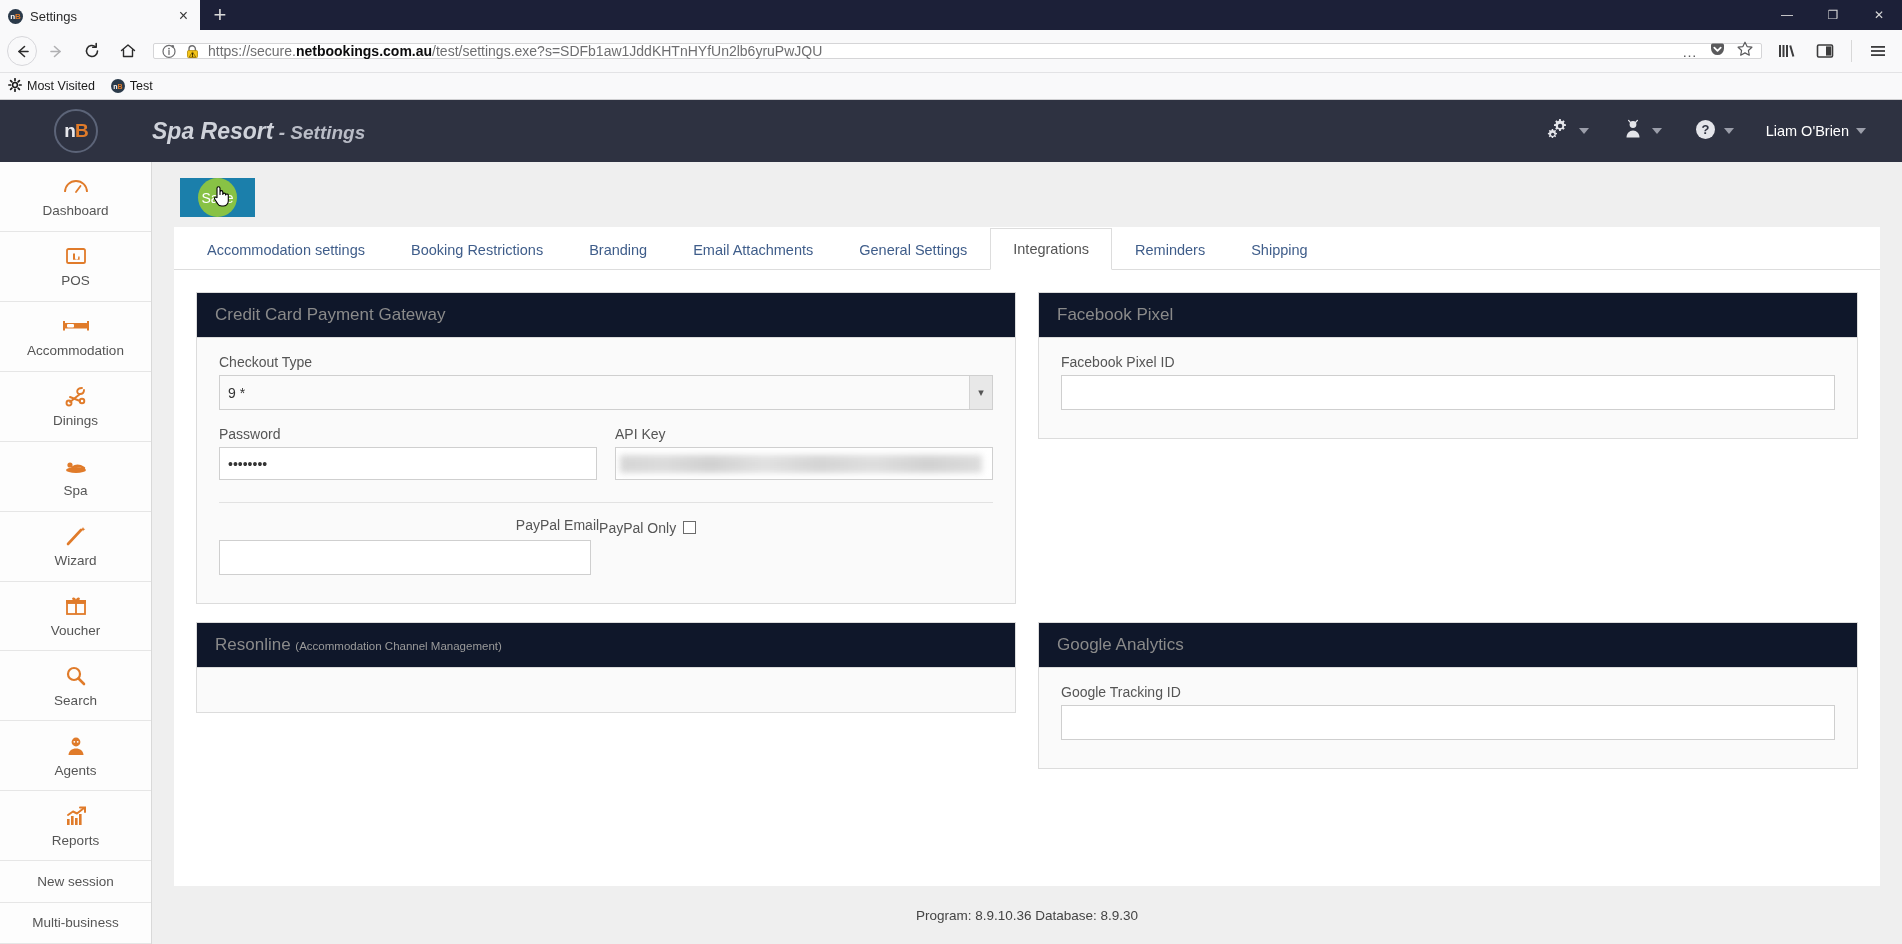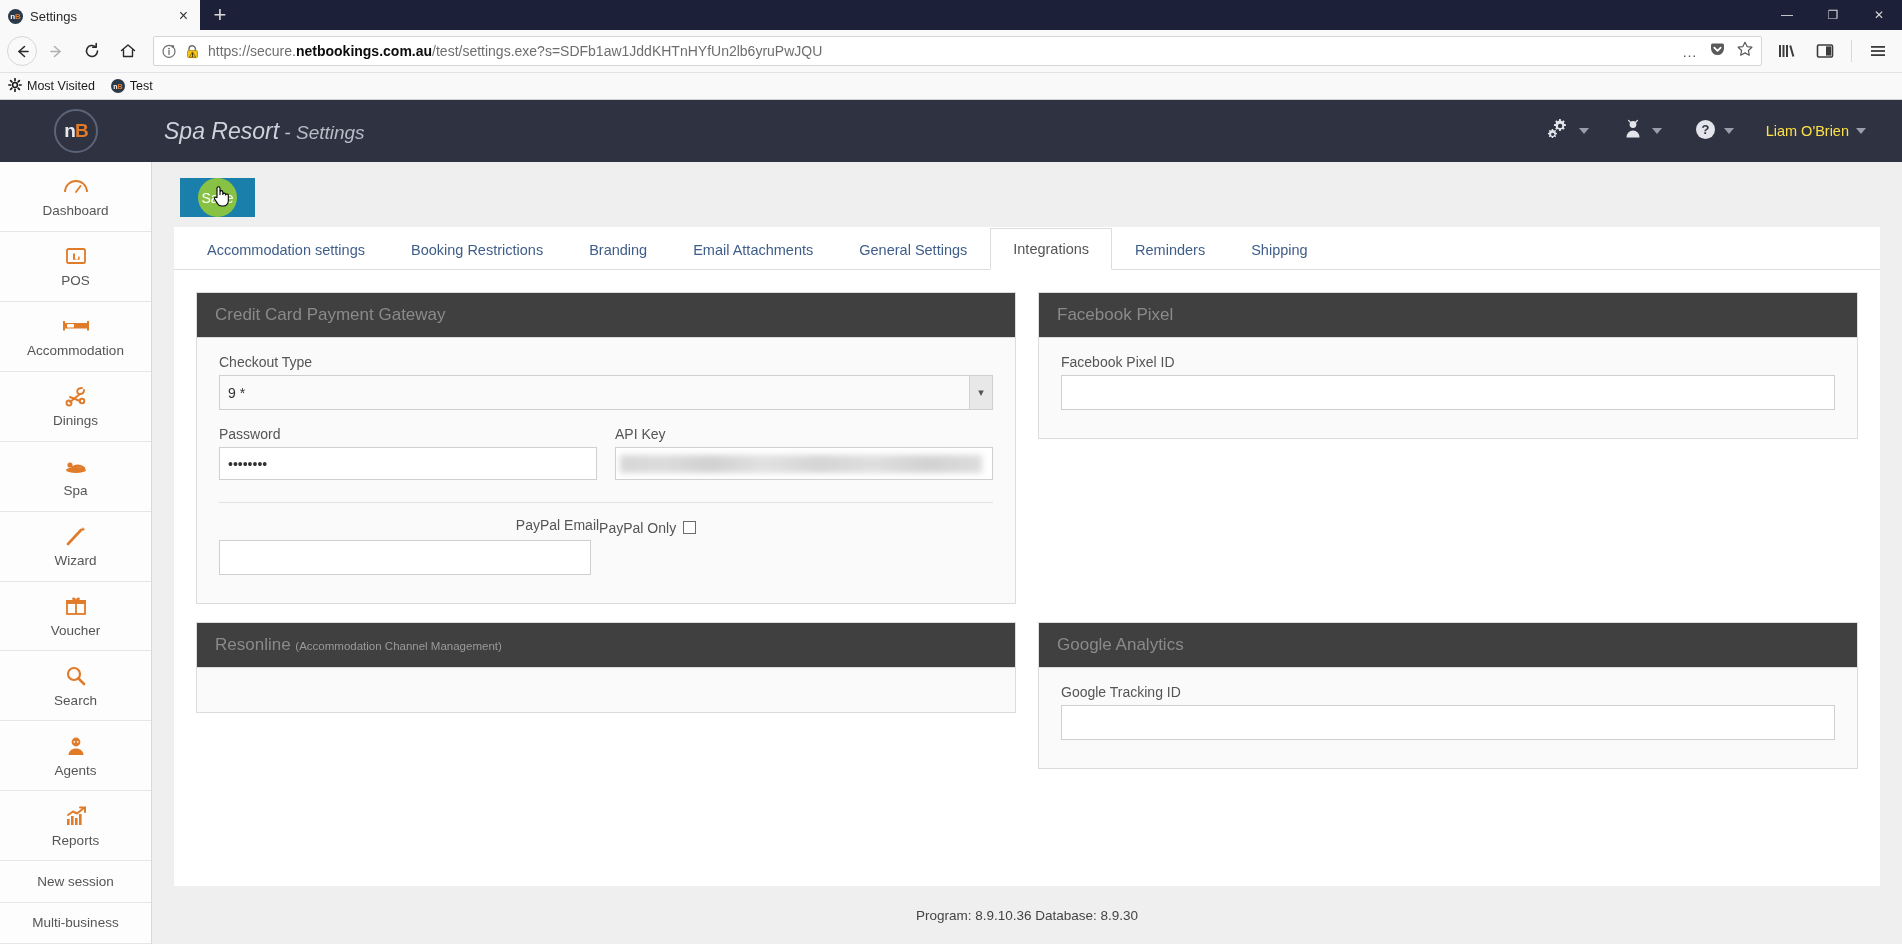--- a/index.html
+++ b/index.html
@@ -43,21 +43,21 @@
     height: 43px; background: #f9f9fa; display: flex; align-items: center;
     padding: 0 7px; gap: 2px; flex: 0 0 43px; border-bottom: 1px solid #e3e3e5;
   }
   .navbtn {
     width: 34px; height: 32px; display: flex; align-items: center; justify-content: center;
     color: #4c4c4c; cursor: pointer; border-radius: 3px;
   }
   .navbtn.back { border: 1px solid #d7d7db; border-radius: 50%; width: 30px; height: 30px; }
   .navbtn.fwd { color: #b1b1b3; }
   .urlbar {
-    flex: 1; height: 30px; background: #fff; border: 1px solid #d5d5d7; border-radius: 2px;
+    flex: 1; height: 16px; background: #fff; border: 1px solid #d5d5d7; border-radius: 2px;
     display: flex; align-items: center; padding: 0 7px; gap: 7px; margin: 0 6px;
   }
   .url-text { font-size: 14px; color: #6e6e70; white-space: nowrap; overflow: hidden; }
   .url-text b { color: #0c0c0d; font-weight: 700; }
   .url-icon { display: flex; align-items: center; flex: 0 0 auto; }
   .url-right { margin-left: auto; display: flex; align-items: center; gap: 10px; padding-left: 10px; }
   .dots { letter-spacing: 2px; color: #5a5a5c; font-size: 15px; cursor: pointer; }
   .toolbar-right { display: flex; align-items: center; gap: 4px; }
   .tb-icon { width: 34px; height: 32px; display: flex; align-items: center; justify-content: center; color: #3c3c3d; cursor: pointer; }
   .tb-sep { width: 1px; height: 22px; background: #d8d8d8; margin: 0 5px; }
@@ -79,28 +79,28 @@
     height: 62px; background: #2e3241; display: flex; align-items: center; flex: 0 0 62px;
   }
   .logo-wrap { width: 152px; display: flex; align-items: center; justify-content: center; }
   .logo {
     width: 44px; height: 44px; border-radius: 50%; background: #2e3241;
     border: 2px solid #5c6478; display: flex; align-items: center; justify-content: center;
     font-size: 19px; font-weight: bold; color: #e8e8ec; letter-spacing: -1px;
   }
   .logo i { font-style: normal; color: #e07b2a; }
   .apptitle {
-    font-size: 23px; color: #cfd2da; font-style: italic; margin-left: 12px; font-weight: 400;
+    font-size: 23px; color: #cfd2da; font-style: italic; font-weight: 700;
   }
   .apptitle .sub { font-size: 19px; color: #b9bcc6; }
   .header-right { margin-left: auto; display: flex; align-items: center; gap: 4px; padding-right: 22px; }
   .hdr-item { display: flex; align-items: center; gap: 7px; padding: 0 14px; cursor: pointer; color: #dcdde2; }
   .caret { width: 0; height: 0; border-left: 5px solid transparent; border-right: 5px solid transparent;
            border-top: 6px solid #9b9eaa; }
-  .hdr-user { font-size: 14.5px; color: #fde047; }
+  .hdr-user { font-size: 14.5px; color: #ffffff; }
 
   .body-row { flex: 1; display: flex; min-height: 0; }
 
   
   .sidebar {
     width: 152px; flex: 0 0 152px; background: #fdfdfd; border-right: 1px solid #d9d9d9;
     display: flex; flex-direction: column;
   }
   .side-item {
     height: 71px; border-bottom: 1px solid #e6e6e6; display: flex; flex-direction: column;
@@ -145,21 +145,21 @@
     color: #555; background: #fff; border-color: #dddddd; border-bottom: 1px solid #fff;
   }
 
   .grid {
     flex: 1; display: grid; grid-template-columns: 1fr 1fr; gap: 18px 22px;
     padding: 22px 22px 0 22px; align-content: start; overflow: hidden;
   }
 
   .panel { border: 1px solid #dcdcdc; background: #fafafa; display: flex; flex-direction: column; }
   .panel-head {
-    background: #404040; border-bottom: 1px solid #dcdcdc; padding: 12px 18px;
+    background: #0f172a; border-bottom: 1px solid #dcdcdc; padding: 12px 18px;
     font-size: 17px; color: #8a8a8a; font-weight: 400;
   }
   .panel-head .note { font-size: 11.5px; color: #9a9a9a; }
   .panel-body { padding: 16px 22px 20px 22px; }
 
   .field-label { font-size: 14px; color: #555; margin-bottom: 5px; display: block; }
   .txt {
     width: 100%; height: 33px; border: 1px solid #cfcfcf; background: #fff;
     font-size: 14px; color: #333; padding: 0 8px; font-family: "Liberation Sans", sans-serif;
   }

